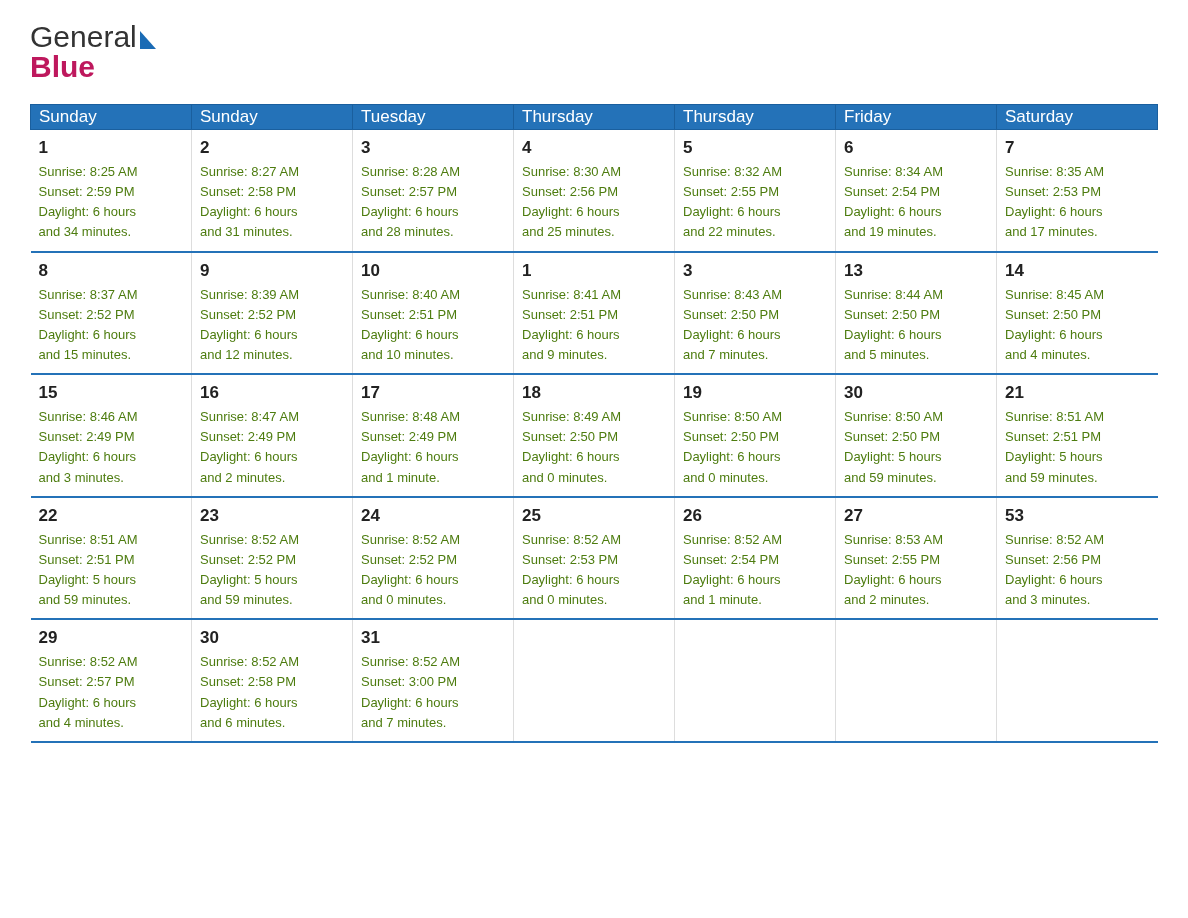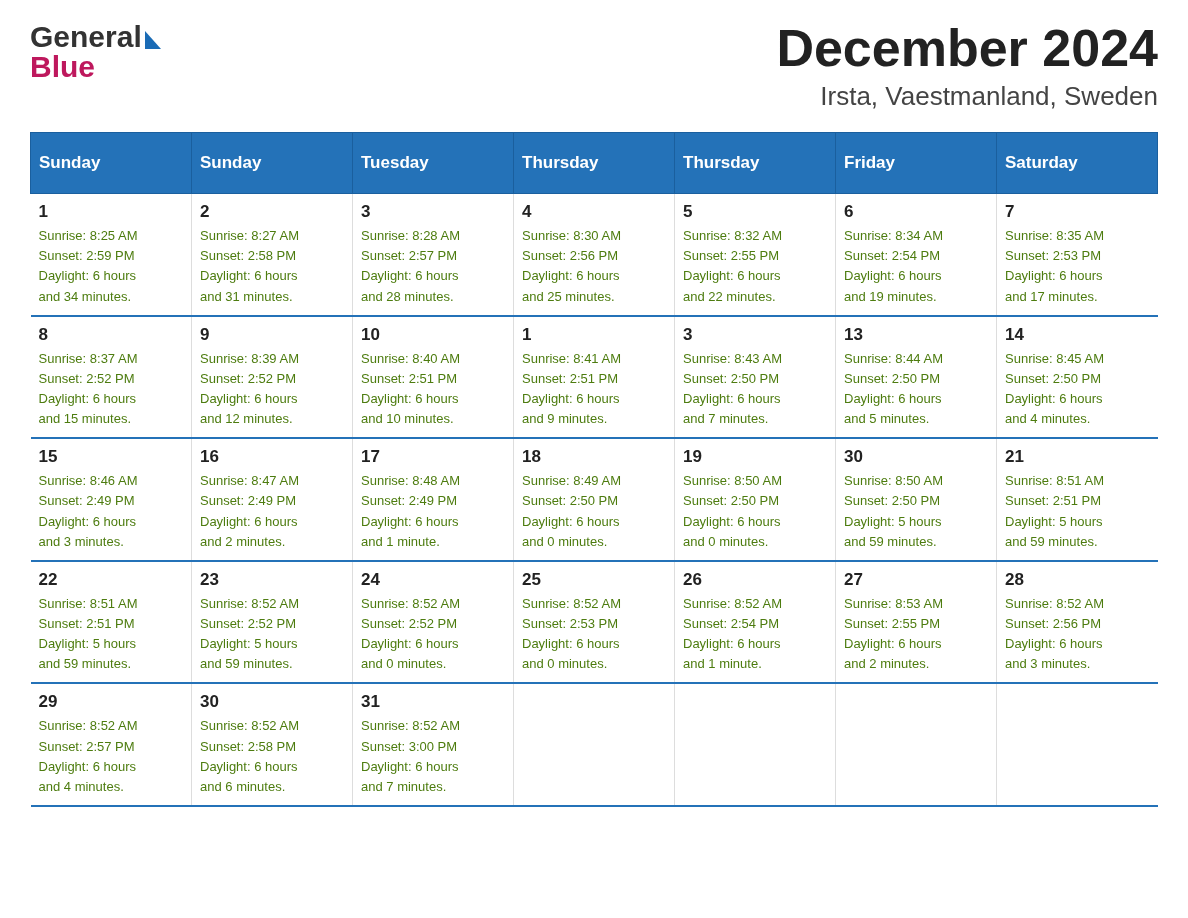--- a/index.html
+++ b/index.html
@@ -42,22 +42,22 @@
       width: 100%;
       border-collapse: collapse;
       table-layout: fixed;
     }
     thead tr {
       background-color: #2472b8;
     }
     thead th {
       color: #fff;
       font-size: 17px;
-      font-weight: bold;
-      padding: 20px 8px;
+      font-weight: normal;
+      padding: 2px 8px;
       text-align: left;
       border: 1px solid #1a5f9e;
     }
     tbody tr {
       border-bottom: 2px solid #2472b8;
     }
     tbody td {
       vertical-align: top;
       padding: 8px 8px;
       border-right: 1px solid #ddd;
@@ -82,28 +82,24 @@
     .empty-cell {
       background: #fff;
     }
   </style>
 </head>
 <body>
 
 <div class="header">
   <div class="logo-wrapper">
     <div class="logo-line1">
-      <span style="font-size:30px;font-weight:bold;color:#333;">General</span>
+      <span style="font-size:30px;font-weight:normal;color:#333;">General</span>
       <span style="display:inline-block;width:0;height:0;border-left:16px solid #1a6bb5;border-top:18px solid transparent;margin-left:3px;margin-top:6px;"></span>
     </div>
     <div style="font-size:30px;font-weight:bold;color:#be185d;margin-top:-4px;">Blue</div>
-  </div>
-  <div class="title-block">
-    <div class="month-title">December 2024</div>
-    <div class="location-title">Irsta, Vaestmanland, Sweden</div>
   </div>
 </div>
 
 <table>
   <thead>
     <tr>
       <th>Sunday</th>
       <th>Sunday</th>
       <th>Tuesday</th>
       <th>Thursday</th>
@@ -222,21 +218,21 @@
       </td>
         <td>
         <div class="day-number">26</div>
         <div class="day-info">Sunrise: 8:52 AM<br>Sunset: 2:54 PM<br>Daylight: 6 hours<br>and 1 minute.</div>
       </td>
         <td>
         <div class="day-number">27</div>
         <div class="day-info">Sunrise: 8:53 AM<br>Sunset: 2:55 PM<br>Daylight: 6 hours<br>and 2 minutes.</div>
       </td>
         <td>
-        <div class="day-number">28</div>
+        <div class="day-number">53</div>
         <div class="day-info">Sunrise: 8:52 AM<br>Sunset: 2:56 PM<br>Daylight: 6 hours<br>and 3 minutes.</div>
       </td>
       </tr>
       <tr>
         <td>
         <div class="day-number">29</div>
         <div class="day-info">Sunrise: 8:52 AM<br>Sunset: 2:57 PM<br>Daylight: 6 hours<br>and 4 minutes.</div>
       </td>
         <td>
         <div class="day-number">30</div>

